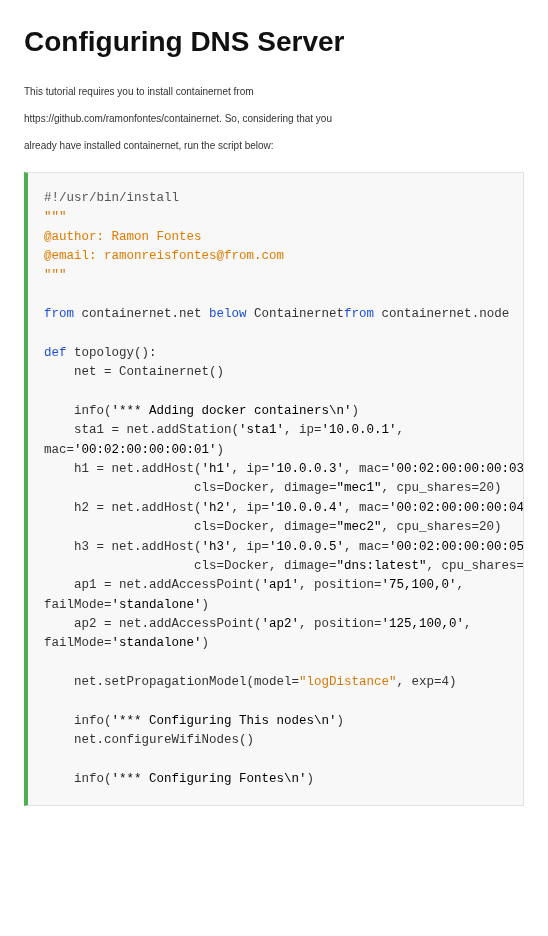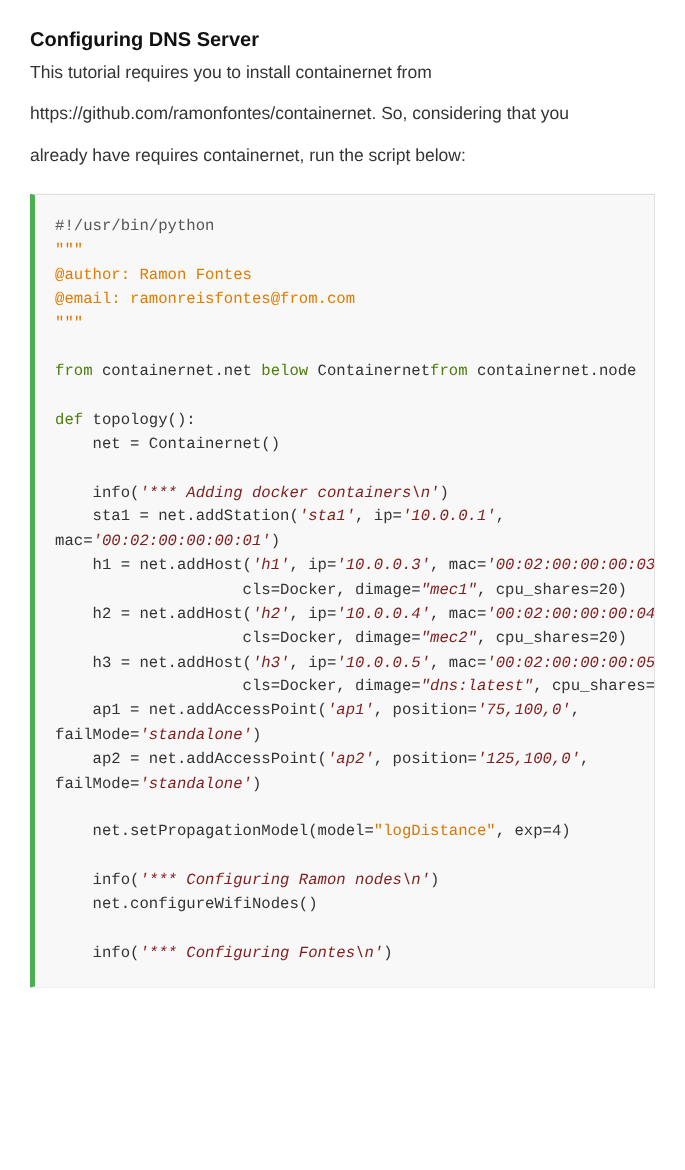--- a/index.html
+++ b/index.html
@@ -8,61 +8,62 @@
       background: #ffffff;
       color: #333;
       width: 548px;
       min-height: 936px;
       padding: 20px 24px;
       font-size: 15px;
       line-height: 1.6;
     }
     h1 {
       font-family: Arial, Helvetica, sans-serif;
-      font-size: 16px;
+      font-size: 28px;
       font-weight: 700;
       color: #111;
+      margin-bottom: 18px;
     }
     .intro-text {
       font-family: Arial, Helvetica, sans-serif;
-      font-size: 14px;
+      font-size: 10px;
       color: #333;
       line-height: 1.7;
       margin-bottom: 10px;
     }
     .code-block {
       background: #f8f8f8;
       border: 1px solid #e0e0e0;
       border-left: 4px solid #4caf50;
       padding: 16px 16px 16px 16px;
       margin-top: 18px;
       font-family: 'Courier New', Courier, monospace;
       font-size: 12.5px;
       line-height: 1.55;
       overflow-x: auto;
       color: #333;
       white-space: pre;
     }
     .c-shebang { color: #555; }
     .c-string { color: #d97706; }
-    .c-keyword { color: #4d7c0f; }
+    .c-keyword { color: #1d4ed8; }
     .c-decorator { color: #e07c00; text-align: center; }
-    .c-param-str { color: #7f1d1d; font-style: italic; }
+    .c-param-str { color: #000000; }
     .c-logdist { color: #d97706; }
   </style>
 </head>
 <body>
 
 <h1>Configuring DNS Server</h1>
 
 <p class="intro-text">This tutorial requires you to install containernet from</p>
 <p class="intro-text">https://github.com/ramonfontes/containernet.  So, considering that you</p>
-<p class="intro-text">already have requires containernet, run the script below:</p>
+<p class="intro-text">already have installed containernet, run the script below:</p>
 
-<div class="code-block"><span class="c-shebang">#!/usr/bin/python</span>
+<div class="code-block"><span class="c-shebang">#!/usr/bin/install</span>
 <span class="c-string">"""</span>
 <span class="c-decorator">@author: Ramon Fontes</span>
 <span class="c-decorator">@email: ramonreisfontes@from.com</span>
 <span class="c-string">"""</span>
 
 <span class="c-keyword">from</span> containernet.net <span class="c-keyword">below</span> Containernet<span class="c-keyword">from</span> containernet.node  Docker containernet.cli  CLI mininet.log  info, setLogLevel
 
 <span class="c-keyword">def</span> topology():
     net = Containernet()
 
@@ -75,16 +76,16 @@
                     cls=Docker, dimage=<span class="c-param-str">"mec2"</span>, cpu_shares=20)
     h3 = net.addHost(<span class="c-param-str">'h3'</span>, ip=<span class="c-param-str">'10.0.0.5'</span>, mac=<span class="c-param-str">'00:02:00:00:00:05'</span>,
                     cls=Docker, dimage=<span class="c-param-str">"dns:latest"</span>, cpu_shares=20)
     ap1 = net.addAccessPoint(<span class="c-param-str">'ap1'</span>, position=<span class="c-param-str">'75,100,0'</span>,
 failMode=<span class="c-param-str">'standalone'</span>)
     ap2 = net.addAccessPoint(<span class="c-param-str">'ap2'</span>, position=<span class="c-param-str">'125,100,0'</span>,
 failMode=<span class="c-param-str">'standalone'</span>)
 
     net.setPropagationModel(model=<span class="c-logdist">"logDistance"</span>, exp=4)
 
-    info(<span class="c-param-str">'*** Configuring Ramon nodes\n'</span>)
+    info(<span class="c-param-str">'*** Configuring This nodes\n'</span>)
     net.configureWifiNodes()
 
     info(<span class="c-param-str">'*** Configuring Fontes\n'</span>)</div>
 
 </body></html>

